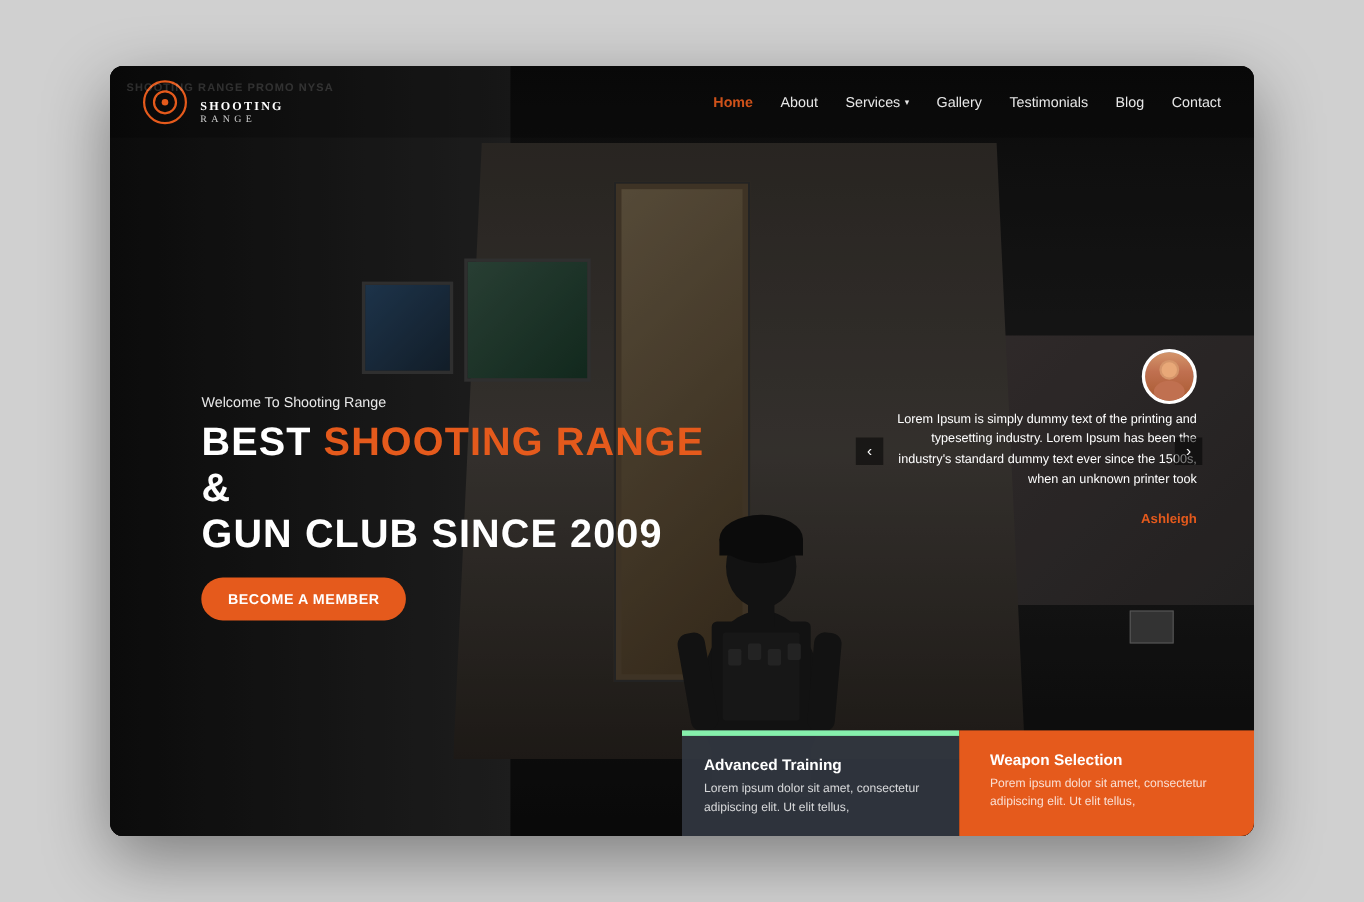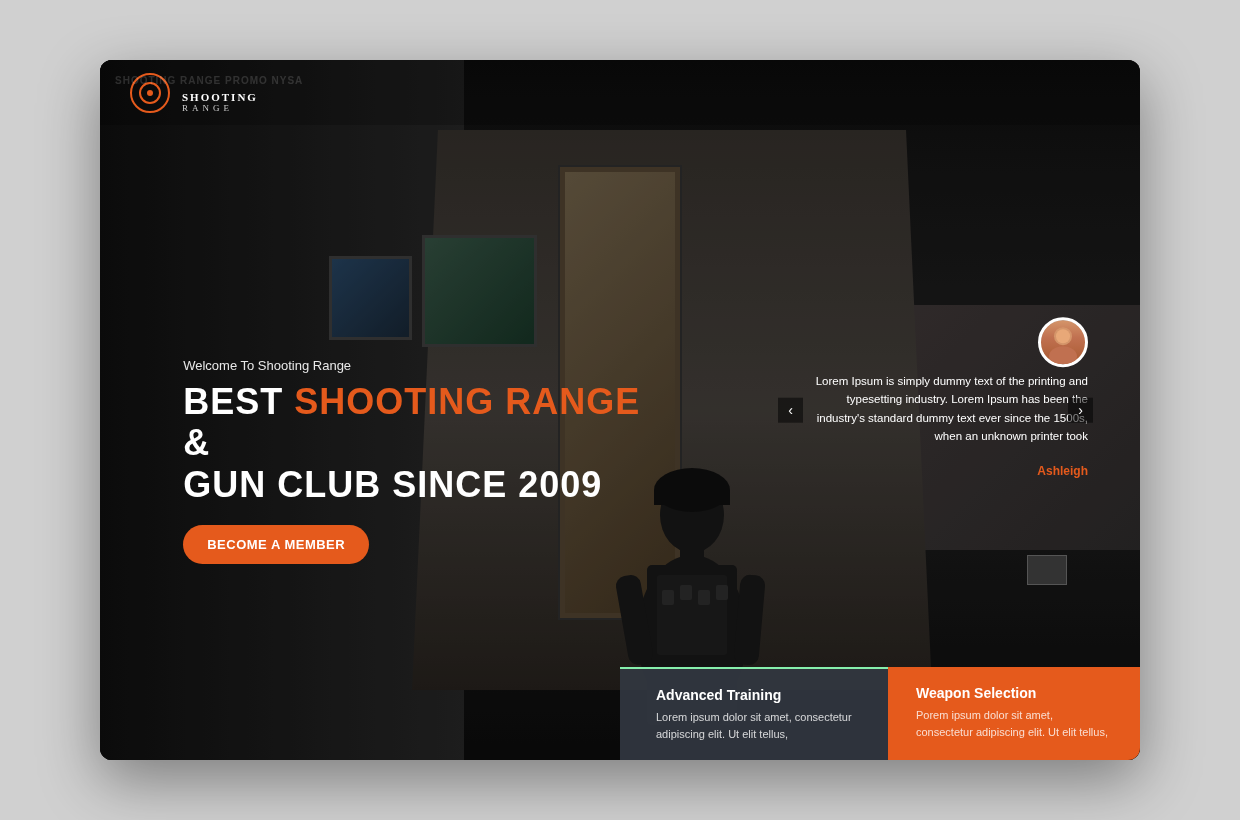--- a/index.html
+++ b/index.html
@@ -381,22 +381,22 @@
       bottom: 0;
       left: 50%;
       right: 0;
       display: flex;
       z-index: 10;
     }
 
     .card-training {
       flex: 1;
       background: rgba(50, 55, 65, 0.92);
-      padding: 18px 36px;
-      border-top: 2px solid #86efac;
+      padding: 18px 20px;
+      border-top: 5px solid #86efac;
     }
 
     .card-weapon {
       flex: 1;
       background: #e55a1c;
       padding: 18px 28px;
     }
 
     .card-title {
       font-size: 14px;
@@ -458,20 +458,48 @@
 
     <nav class="navbar">
       <div class="logo-area">
         <div class="logo-icon"></div>
         <div class="logo-text-area">
           <span class="logo-text-main">SHOOTING</span>
           <span class="logo-text-sub">RANGE</span>
         </div>
       </div>
 
+      <ul class="nav-menu">
+        <li class="active">
+          <a href="#">Home</a>
+        </li>
+        <li>
+          <a href="#">About</a>
+        </li>
+        <li>
+          <a href="#">
+            <span class="nav-services">
+              <span>Services</span>
+              <span class="chevron-icon">▾</span>
+            </span>
+          </a>
+        </li>
+        <li>
+          <a href="#">Gallery</a>
+        </li>
+        <li>
+          <a href="#">Testimonials</a>
+        </li>
+        <li>
+          <a href="#">Blog</a>
+        </li>
+        <li>
+          <a href="#">Contact</a>
+        </li>
+      </ul>
     </nav>
 
     <div class="hero-content">
       <p class="hero-subtitle">Welcome To Shooting Range</p>
       <h1 class="hero-title">
         <span class="white-text">BEST </span><span class="orange-text">SHOOTING RANGE</span><span class="white-text"> &amp;</span><br>
         <span class="white-text">GUN CLUB SINCE 2009</span>
       </h1>
       <button class="hero-btn">Become A Member</button>
     </div>

